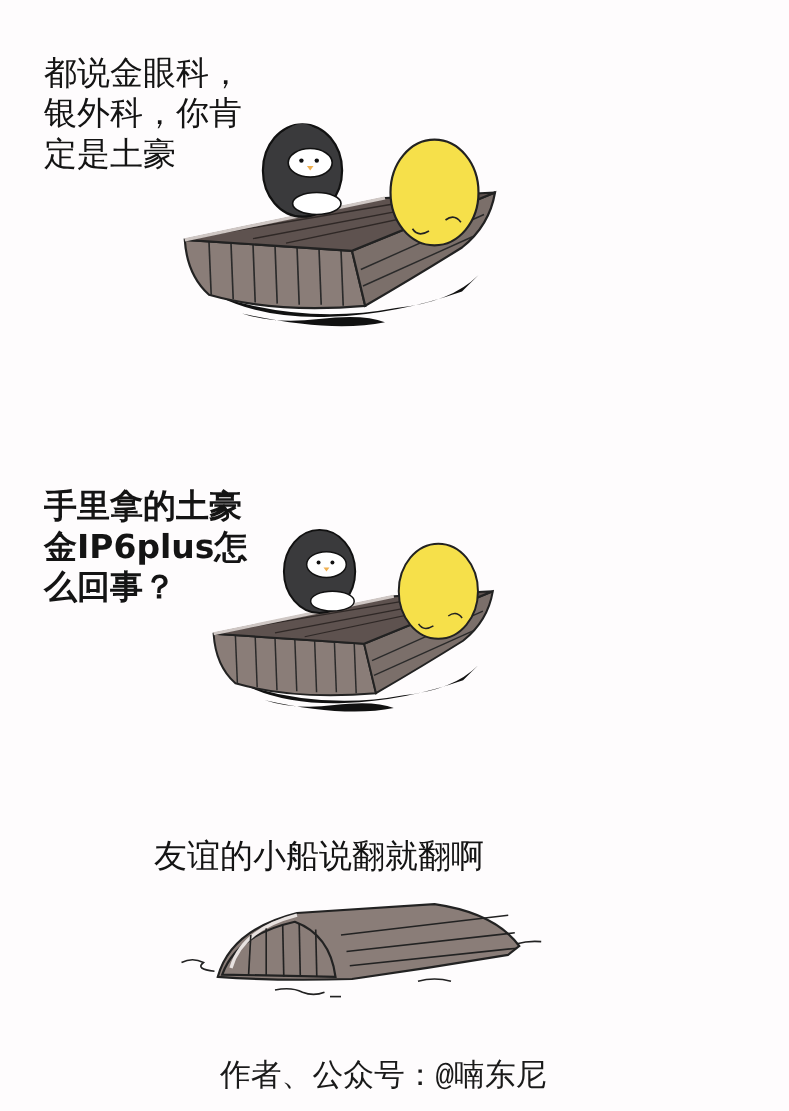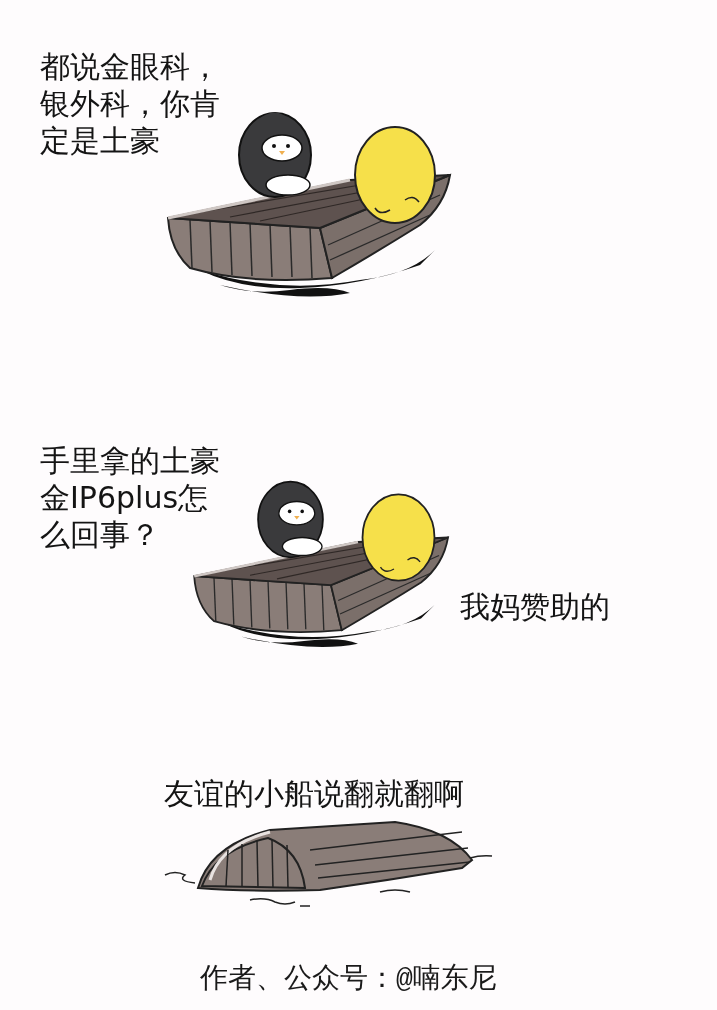--- a/index.html
+++ b/index.html
@@ -67,25 +67,24 @@
       <circle cx="128" cy="46" r="2" fill="#111"></circle>
     <path d="M119 51 l3 4 l3 -4z" fill="#f0b050"></path>
     <ellipse cx="128" cy="85" rx="22" ry="10" fill="#fff" stroke="#111" stroke-width="1.5"></ellipse>
 
     <ellipse cx="235" cy="75" rx="40" ry="48" fill="#f6e04a" stroke="#222" stroke-width="2"></ellipse>
     <path d="M215 108 q5 8 15 2" stroke="#222" fill="none" stroke-width="1.5"></path>
     <path d="M245 100 q8 -6 14 2" stroke="#222" fill="none" stroke-width="1.5"></path>
   </svg>
 </div>
 
-<div class="panel" style="top:330px;height:370px;">
+<div class="panel" style="top:330px;height:370px;font-weight:bold;">
   <p class="txt" style="left:40px;top:112px;">手里拿的土豪
 金IP6plus怎
 么回事？</p>
-  <p class="txt" style="left:460px;top:258px;">我妈赞助的</p>
 
   <svg width="300" height="180" style="left:172px;top:140px;" viewBox="0 0 300 200">
     <path d="M40 170 Q80 190 140 188 Q200 186 260 165 L275 150 Q250 175 200 180 Q120 195 40 170 Z" fill="#111"></path>
     <path d="M60 185 q30 10 70 5 q40 -5 60 3 q-50 10 -130 -8z" fill="#111"></path>
     <path d="M8 118 L160 128 L172 178 Q90 185 30 168 Q10 150 8 118 Z" fill="#8a7d78" stroke="#222" stroke-width="2"></path>
     <g stroke="#2a2a2a" stroke-width="1.5">
       <line x1="30" y1="120" x2="32" y2="168"></line>
         <line x1="50" y1="121" x2="52" y2="172"></line>
       <line x1="70" y1="122" x2="72" y2="175"></line>
         <line x1="90" y1="123" x2="92" y2="176"></line>
@@ -111,21 +110,21 @@
       <circle cx="128" cy="46" r="2" fill="#111"></circle>
     <path d="M119 51 l3 4 l3 -4z" fill="#f0b050"></path>
     <ellipse cx="128" cy="85" rx="22" ry="10" fill="#fff" stroke="#111" stroke-width="1.5"></ellipse>
     <ellipse cx="235" cy="75" rx="40" ry="48" fill="#f6e04a" stroke="#222" stroke-width="2"></ellipse>
     <path d="M215 108 q5 8 15 2" stroke="#222" fill="none" stroke-width="1.5"></path>
     <path d="M245 100 q8 -6 14 2" stroke="#222" fill="none" stroke-width="1.5"></path>
   </svg>
 </div>
 
 <div class="panel" style="top:700px;height:255px;">
-  <p class="txt" style="left:164px;top:60px;margin-top:15px;">友谊的小船说翻就翻啊</p>
+  <p class="txt" style="left:140px;top:60px;">友谊的小船说翻就翻啊</p>
 
   <svg width="350" height="110" style="left:150px;top:110px;" viewBox="0 0 350 110">
     <path d="M48 78 Q60 35 120 20 L245 12 Q300 20 322 50 L312 58 Q240 70 170 80 Q100 82 48 78 Z" fill="#8a7d78" stroke="#222" stroke-width="2"></path>
     <path d="M52 76 Q65 40 118 28 Q150 40 155 78 Z" fill="#8a7d78" stroke="#222" stroke-width="2"></path>
     <path d="M60 70 Q70 35 120 22" stroke="#e8e2e0" stroke-width="3" fill="none"></path>
     <g stroke="#222" stroke-width="1.5">
       <line x1="78" y1="40" x2="76" y2="76"></line>
         <line x1="92" y1="34" x2="92" y2="77"></line>
       <line x1="107" y1="31" x2="108" y2="78"></line>
         <line x1="122" y1="30" x2="123" y2="78"></line>

